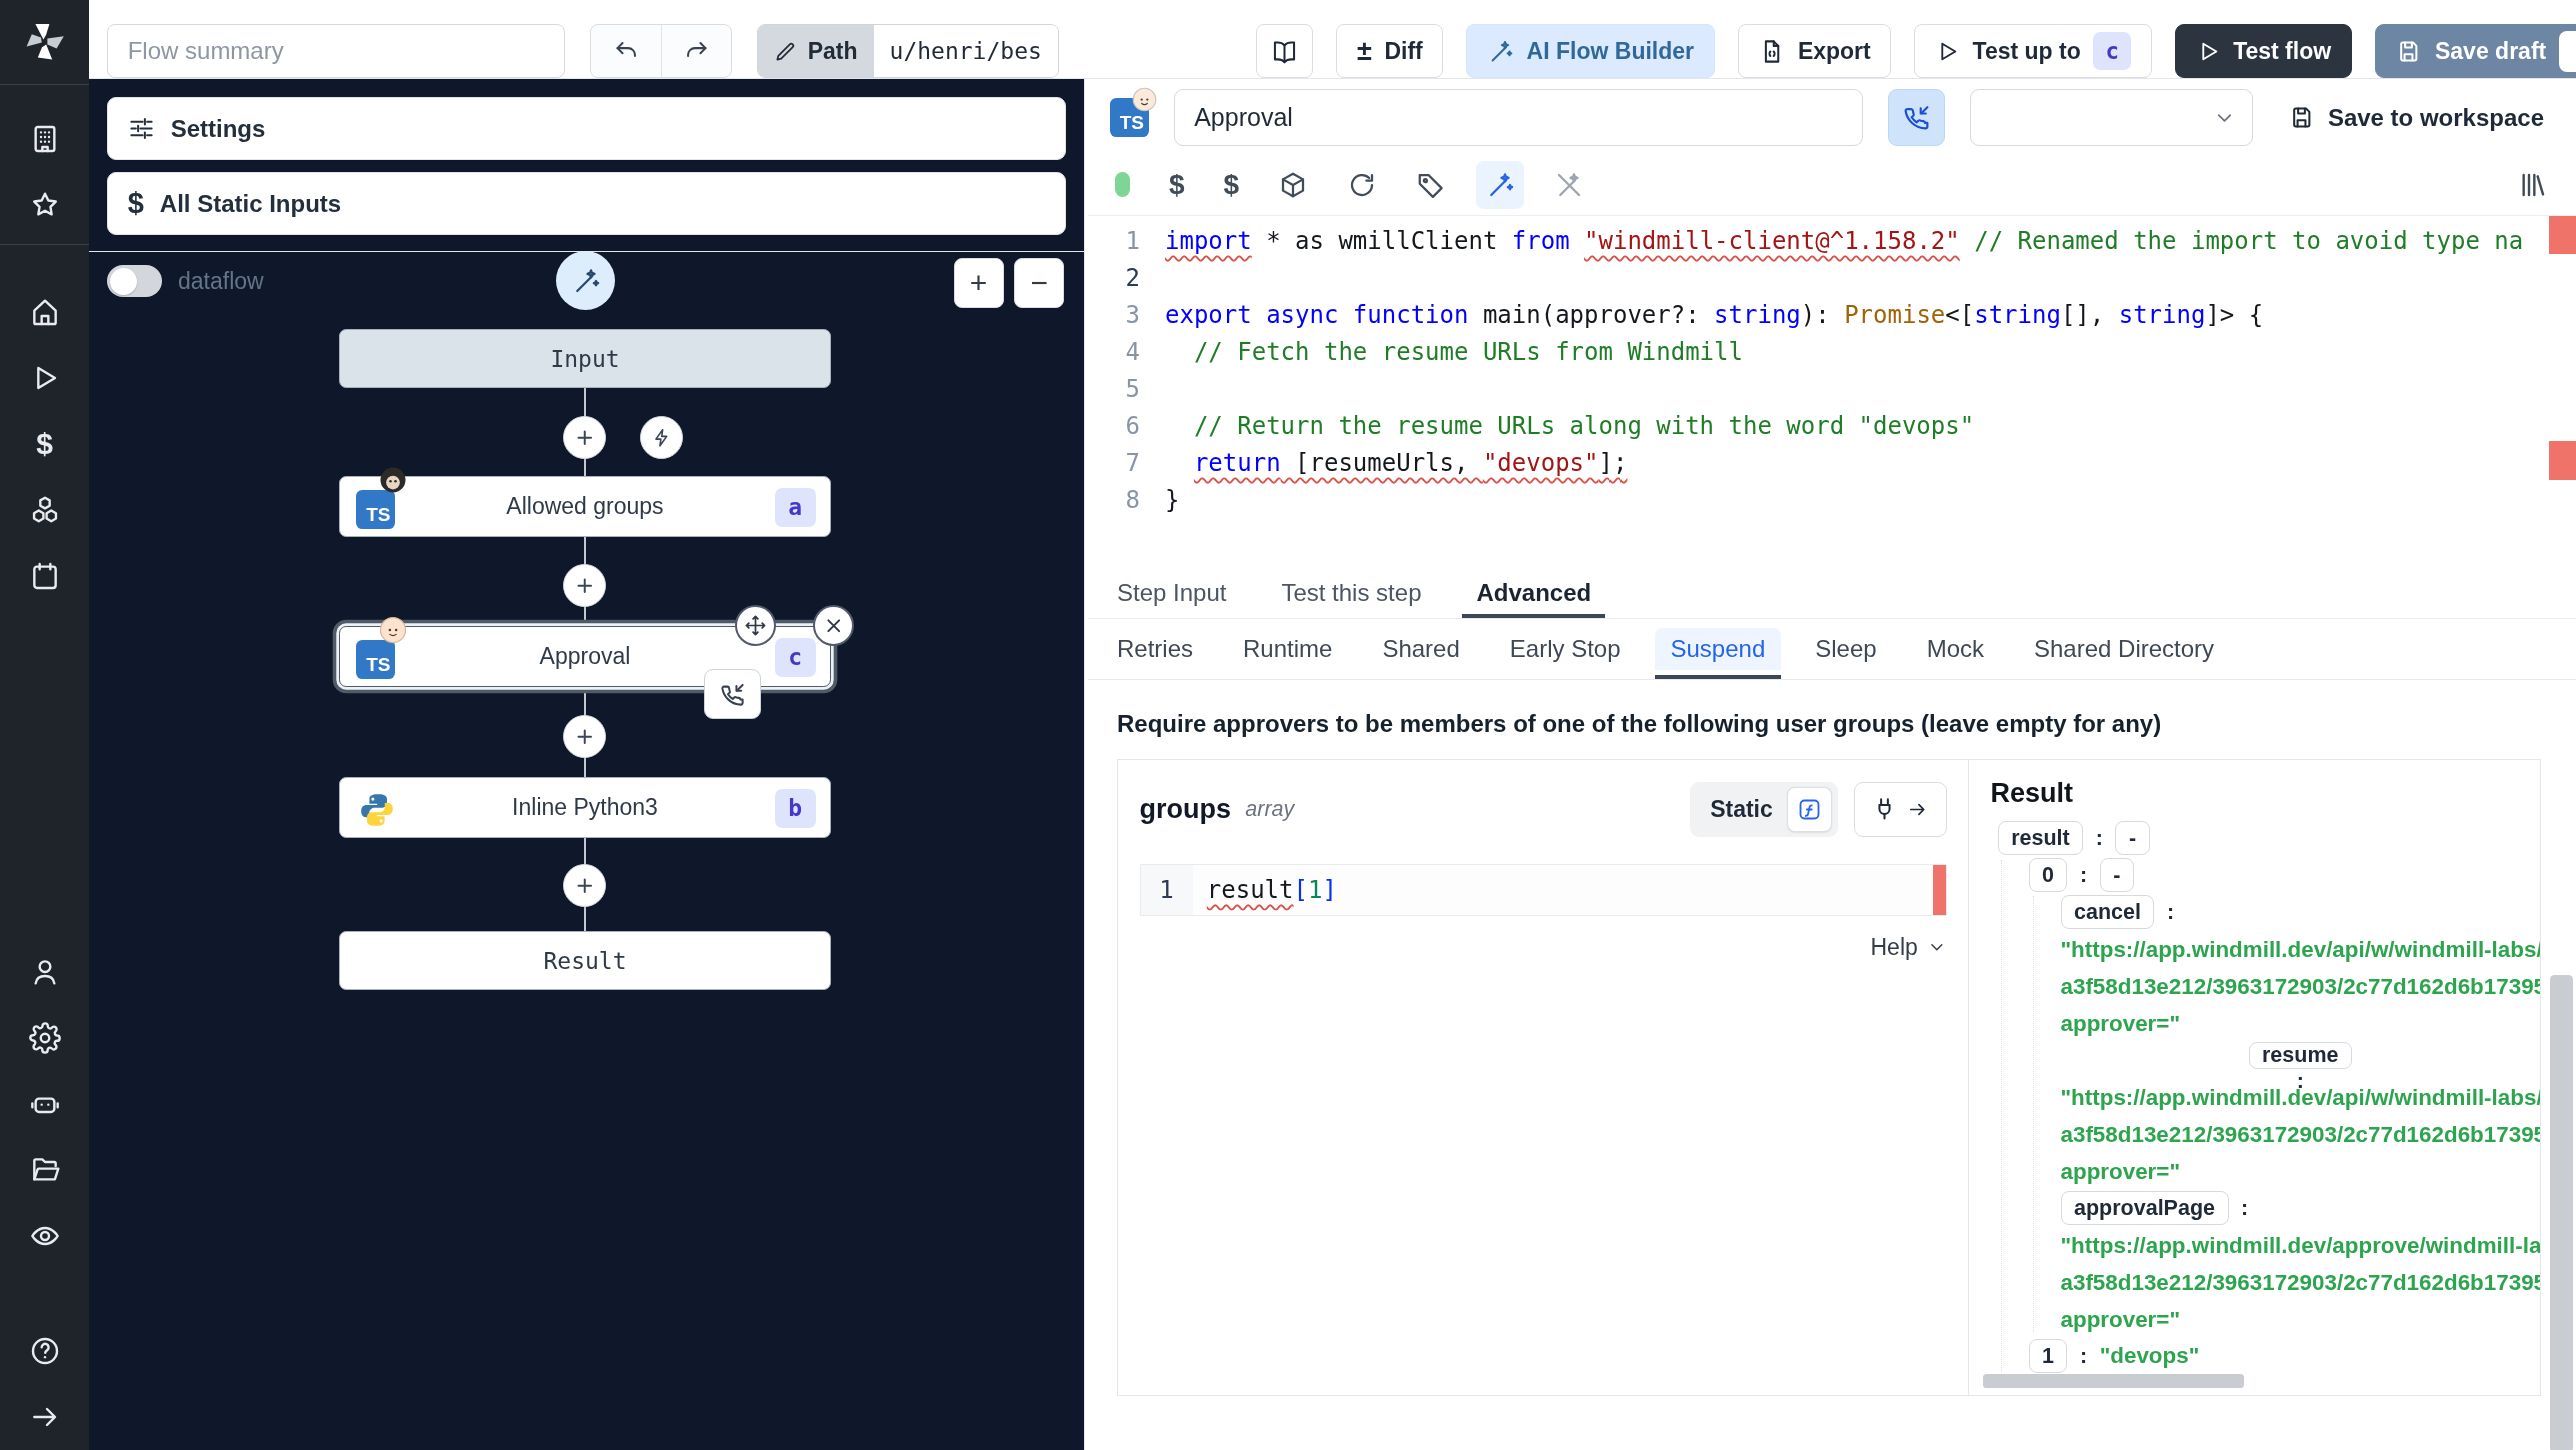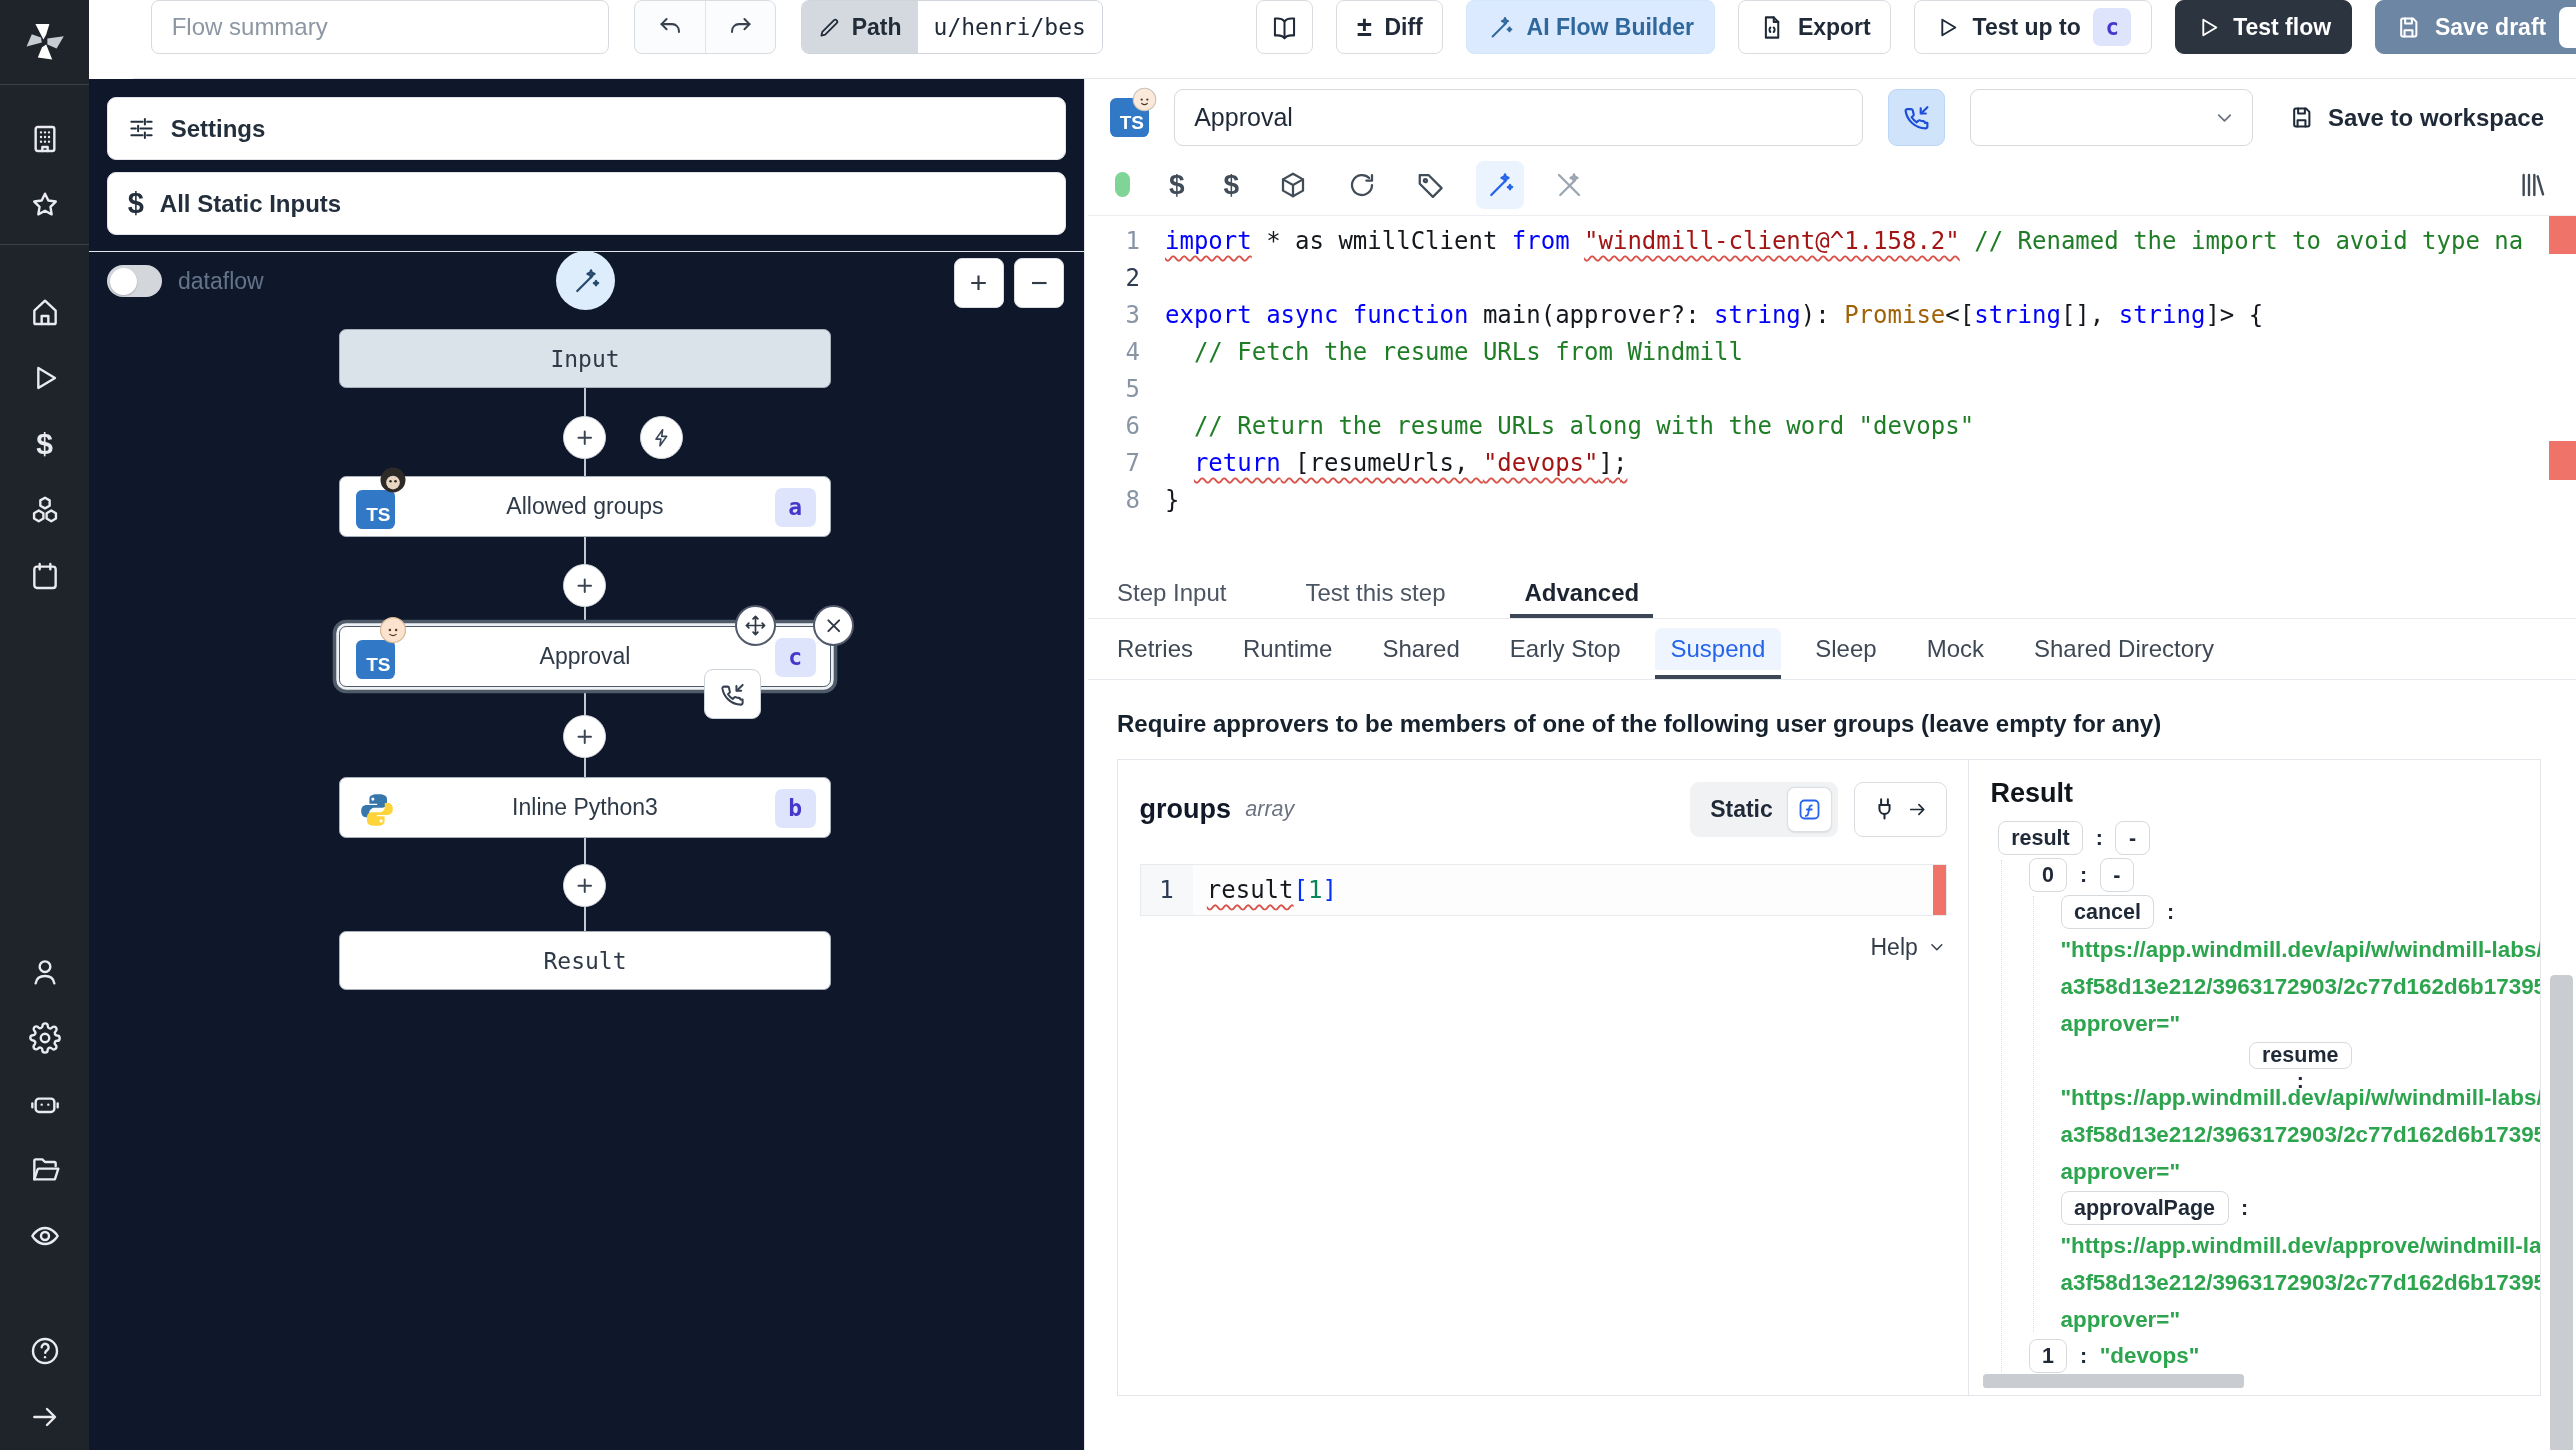--- a/index.html
+++ b/index.html
@@ -10,21 +10,21 @@
   
   .sidebar { position:absolute; left:0; top:0; width:89px; height:1451px; background:#1f242b; display:flex; flex-direction:column; align-items:center; color:#e9ebee; z-index:10; }
   .sb-logo { margin-top:18px; width:48px; height:48px; }
   .sb-sep { width:100%; border-top:0.9px solid #3a414b; margin-top:18px; }
   .sb-item { width:43px; height:43px; display:flex; align-items:center; justify-content:center; cursor:pointer; }
   .sb-item svg, .sb-item span { width:32px; height:32px; }
   .sb-dollar { font-size:30px; font-weight:600; display:flex; align-items:center; justify-content:center; }
   .mt36{margin-top:32px}.mt26{margin-top:23px}.mt50{margin-top:45px}.mtauto{margin-top:auto}.mt80{margin-top:72px}.mb14{margin-bottom:12.5px}
 
   
-  .topbar { position:absolute; left:89px; top:0; right:0; height:79px; background:#fff; border-bottom:0.9px solid #e3e7eb; display:flex; align-items:flex-start; padding-left:18px; gap:25px; overflow:hidden; z-index:5;margin-left:44px; }
+  .topbar { position:absolute; left:89px; top:0; right:0; height:79px; background:#fff; border-bottom:0.9px solid #e3e7eb; display:flex; align-items:flex-end; padding-left:18px; gap:25px; overflow:hidden; z-index:5; }
   .flow-summary { width:458px; height:54px; border:0.9px solid #d6dade; border-radius:8px; padding:0 19.7px; font-size:24px; color:#1f2937; outline:none; }
   .flow-summary::placeholder { color:#8d97a3; }
   .undo-redo { display:flex; height:54px; border:0.9px solid #d9dde1; border-radius:8px; overflow:hidden; background:#fbfcfd; }
   .ur-btn { width:70px; display:flex; align-items:center; justify-content:center; color:#39434f; background:transparent; border:none; cursor:pointer; }
   .ur-btn + .ur-btn { border-left:0.9px solid #e1e5e9; }
   .path-widget { height:54px; border:0.9px solid #cfd5db; border-radius:8px; display:flex; overflow:hidden; }
   .path-chip { background:#d3d9df; display:flex; align-items:center; gap:10.7px; padding:0 16px; font-size:23px; font-weight:700; color:#222c38; }
   .path-value { display:flex; align-items:center; padding:0 16px; background:#fff; font-family:"DejaVu Sans Mono",monospace; font-size:23px; color:#1f2937; }
   .topbar-right { margin-left:auto; display:flex; align-items:center; gap:23px; }
   .tb-btn { height:54px; border:0.9px solid #d9dde1; border-radius:8px; background:#fff; display:flex; align-items:center; gap:12.5px; padding:0 19.7px; font-size:23px; font-weight:600; color:#1f2937; cursor:pointer; white-space:nowrap; }
@@ -86,21 +86,21 @@
   .code-editor { position:absolute; top:136px; left:0; right:0; height:352px; background:#fff; font-family:"DejaVu Sans Mono",monospace; font-size:24px; overflow:hidden; border-top:0.9px solid #eceef1; padding-top:7.2px; }
   .code-line { display:flex; height:37px; line-height:37px; white-space:pre; }
   .ln { width:52px; text-align:right; padding-right:0; color:#8795a5; flex:none; }
   .ln.active { color:#2c3a52; }
   .code-text { padding-left:25px; white-space:pre; }
   .kw{color:#0101fd}.pl{color:#14181d}.str{color:#a31515}.com{color:#1f7d26}.typ{color:#a16207}.num{color:#098658}.brk{color:#0431fa}
   .wavy { text-decoration-line:underline; text-decoration-style:wavy; text-decoration-color:#d9534a; text-decoration-thickness:1.8px; text-underline-offset:6.3px; }
   .overview-ruler { position:absolute; right:0; top:0; width:27px; height:100%; }
   .ovr-mark { position:absolute; right:0; width:27px; background:#ef7368; }
 
-  .tabs-row { position:absolute; top:488px; left:0; right:0; height:52px; border-bottom:0.9px solid #e7eaee; display:flex; align-items:stretch; padding:0 29px; gap:79px; font-size:24px; color:#4b5563; }
+  .tabs-row { position:absolute; top:488px; left:0; right:0; height:52px; border-bottom:0.9px solid #e7eaee; display:flex; align-items:stretch; padding:0 29px; gap:55px; font-size:24px; color:#4b5563; }
   .tab { display:flex; align-items:center; position:relative; cursor:pointer; }
   .tab.active { color:#1b2430; font-weight:600; }
   .tab.active::after { content:""; position:absolute; left:-14.3px; right:-14.3px; bottom:0; height:4.5px; background:#3c4654; }
   .subtabs-row { position:absolute; top:540px; left:0; right:0; height:61px; border-bottom:0.9px solid #e7eaee; display:flex; align-items:stretch; padding:0 29px; gap:50px; font-size:24px; color:#3f4956; }
   .subtab { display:flex; align-items:center; position:relative; cursor:pointer; }
   .subtab.active { color:#2563eb; }
   .subtab.active .st-pill { background:#eef5ff; border-radius:7.2px 7.2px 0 0; padding:7.2px 16px; margin:0 -16px; }
   .subtab.active::after { content:""; position:absolute; left:-16px; right:-16px; bottom:0; height:4.5px; background:#3c4654; }
 
   .suspend-heading { position:absolute; top:631px; left:29px; right:41px; font-size:24px; font-weight:700; color:#16212e; }

